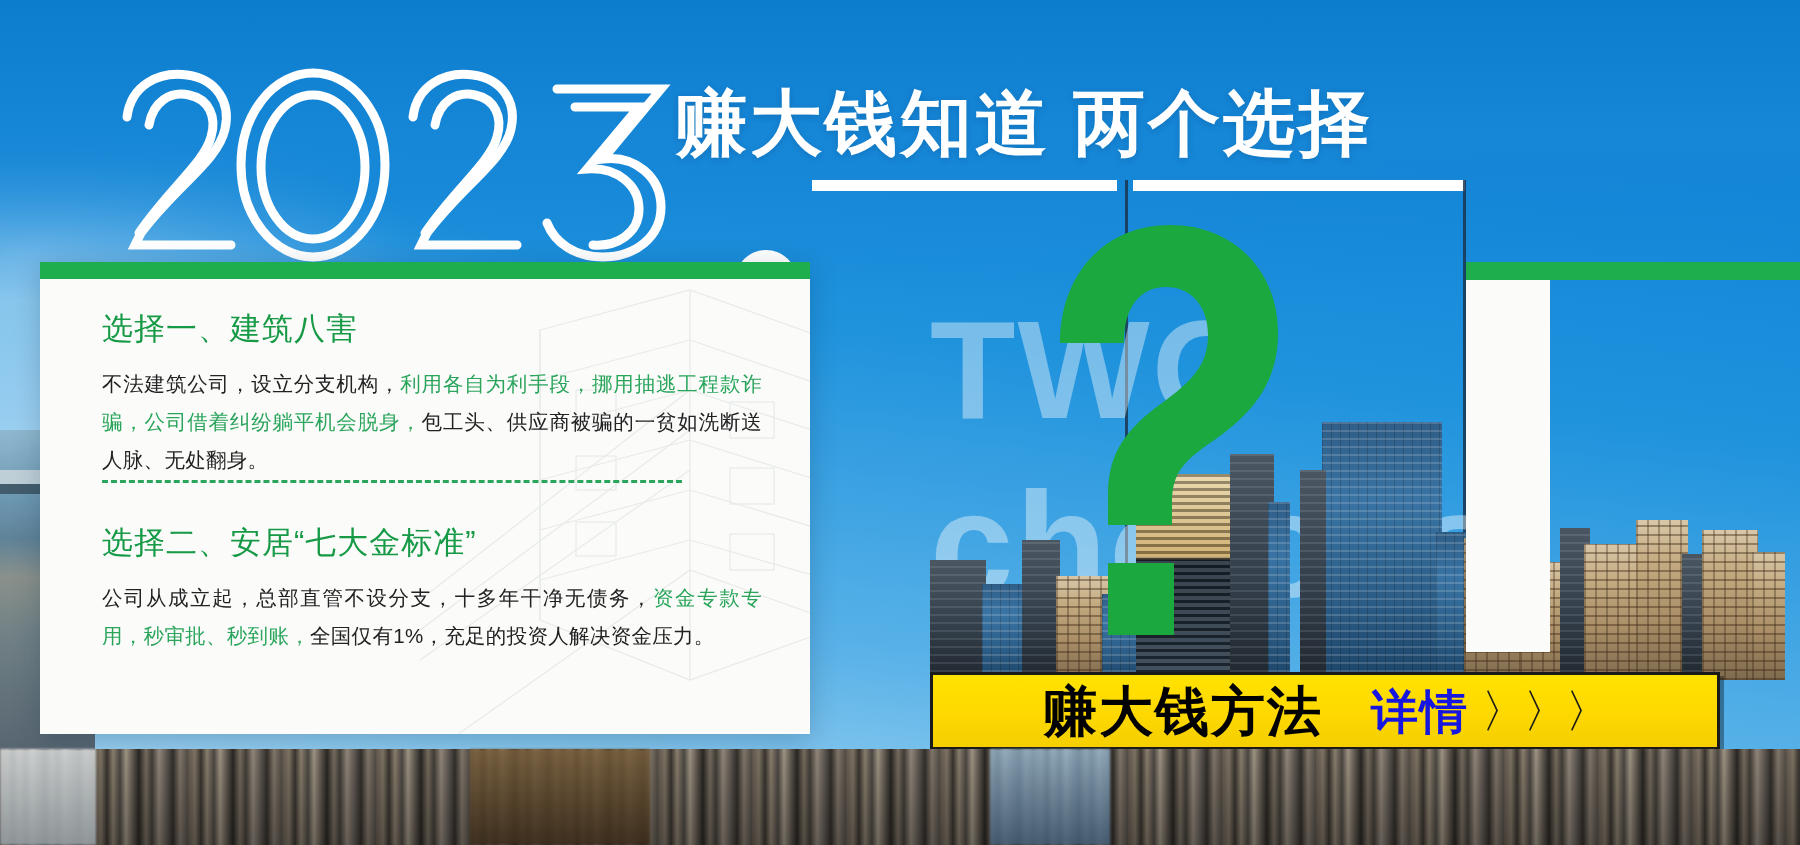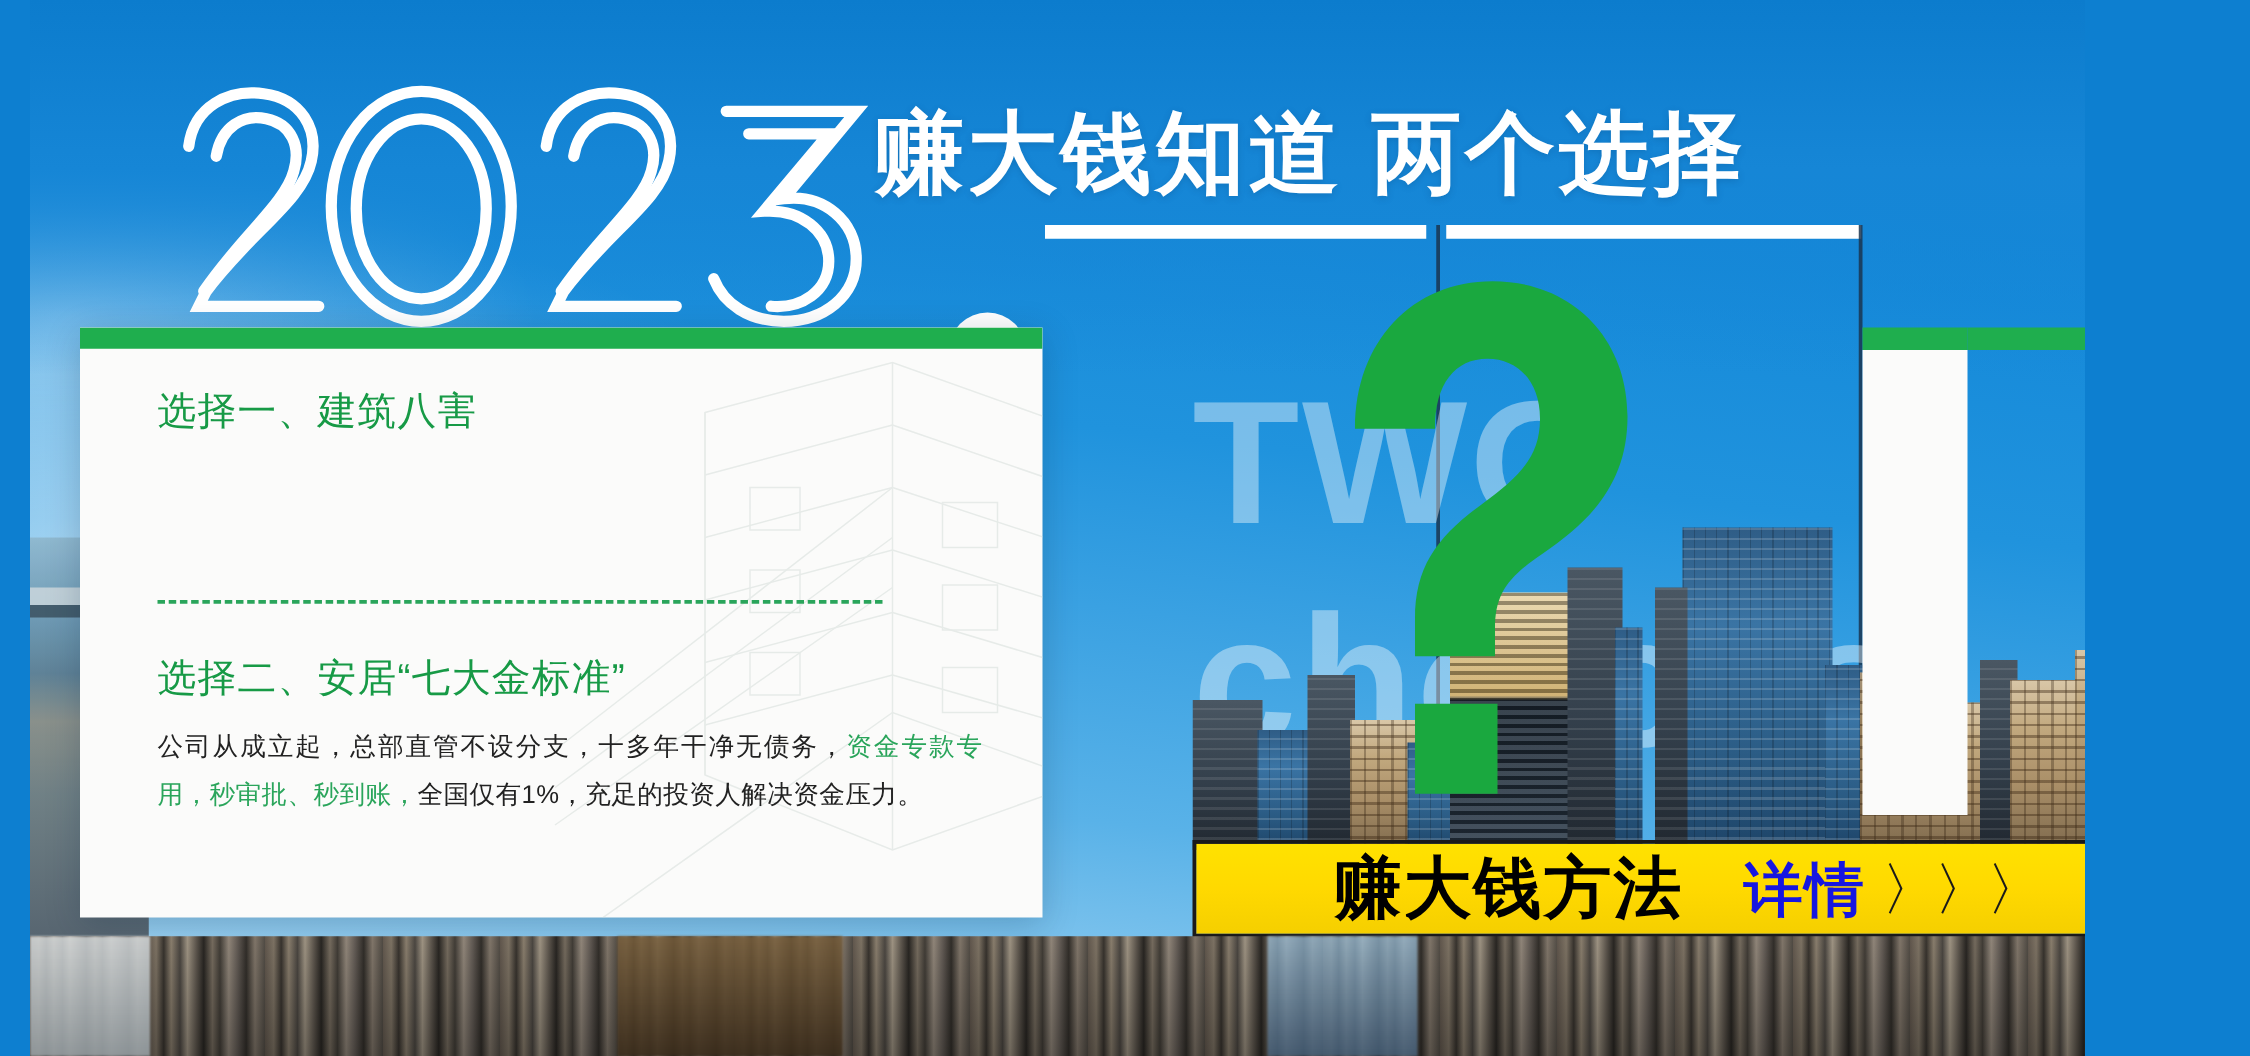--- a/index.html
+++ b/index.html
@@ -1,19 +1,19 @@
 <!DOCTYPE html>
 <html><head>
 <meta charset="utf-8">
 <style>
   * { margin:0; padding:0; box-sizing:border-box; }
   html,body { width:1800px; height:845px; overflow:hidden; background:#0d7fd0;
     font-family:"Liberation Sans","DejaVu Sans",sans-serif; }
 
-  .stage { position:relative; width:1644px; height:845px; overflow:hidden;margin-left:24px; }
+  .stage { position:relative; width:1800px; height:845px; overflow:hidden; }
 
   
   .sky {
     position:absolute; inset:0;
     background:
       radial-gradient(ellipse 900px 420px at 5% 52%, rgba(255,255,255,.55) 0%, rgba(255,255,255,.18) 38%, rgba(255,255,255,0) 66%),
       radial-gradient(ellipse 600px 260px at 2% 30%, rgba(255,255,255,.40) 0%, rgba(255,255,255,0) 62%),
       linear-gradient(187deg, #1d8fdd 0%, #1186d8 16%, #2093dd 42%, #59b2e8 72%, #9ed2f1 92%, #c8e6f7 100%);
   }
   .sky-top-dark {
@@ -267,20 +267,23 @@
         <rect x="340" y="132" width="44" height="36"></rect>
         <rect x="340" y="198" width="44" height="36"></rect>
         <rect x="340" y="264" width="44" height="36"></rect>
         <path d="M30,330 L300,120 M30,360 L300,160 M30,390 L300,200"></path>
         <path d="M60,470 L300,300 L440,350"></path>
       </g>
     </svg>
 
     <div class="card-inner">
       <div class="sec-h">选择一、建筑八害</div>
+      <div class="sec-p">
+        <span>不法建筑公司，设立分支机构，</span><span class="g">利用各自为利手段，挪用抽逃工程款诈骗，公司借着纠纷躺平机会脱身，</span><span>包工头、供应商被骗的一贫如洗断送人脉、无处翻身。</span>
+      </div>
     </div>
 
     <div class="dash"></div>
 
     <div class="sec2">
       <div class="sec-h">选择二、安居“七大金标准”</div>
       <div class="sec-p">
         <span>公司从成立起，总部直管不设分支，十多年干净无债务，</span><span class="g">资金专款专用，秒审批、秒到账，</span><span>全国仅有1%，充足的投资人解决资金压力。</span>
       </div>
     </div>

